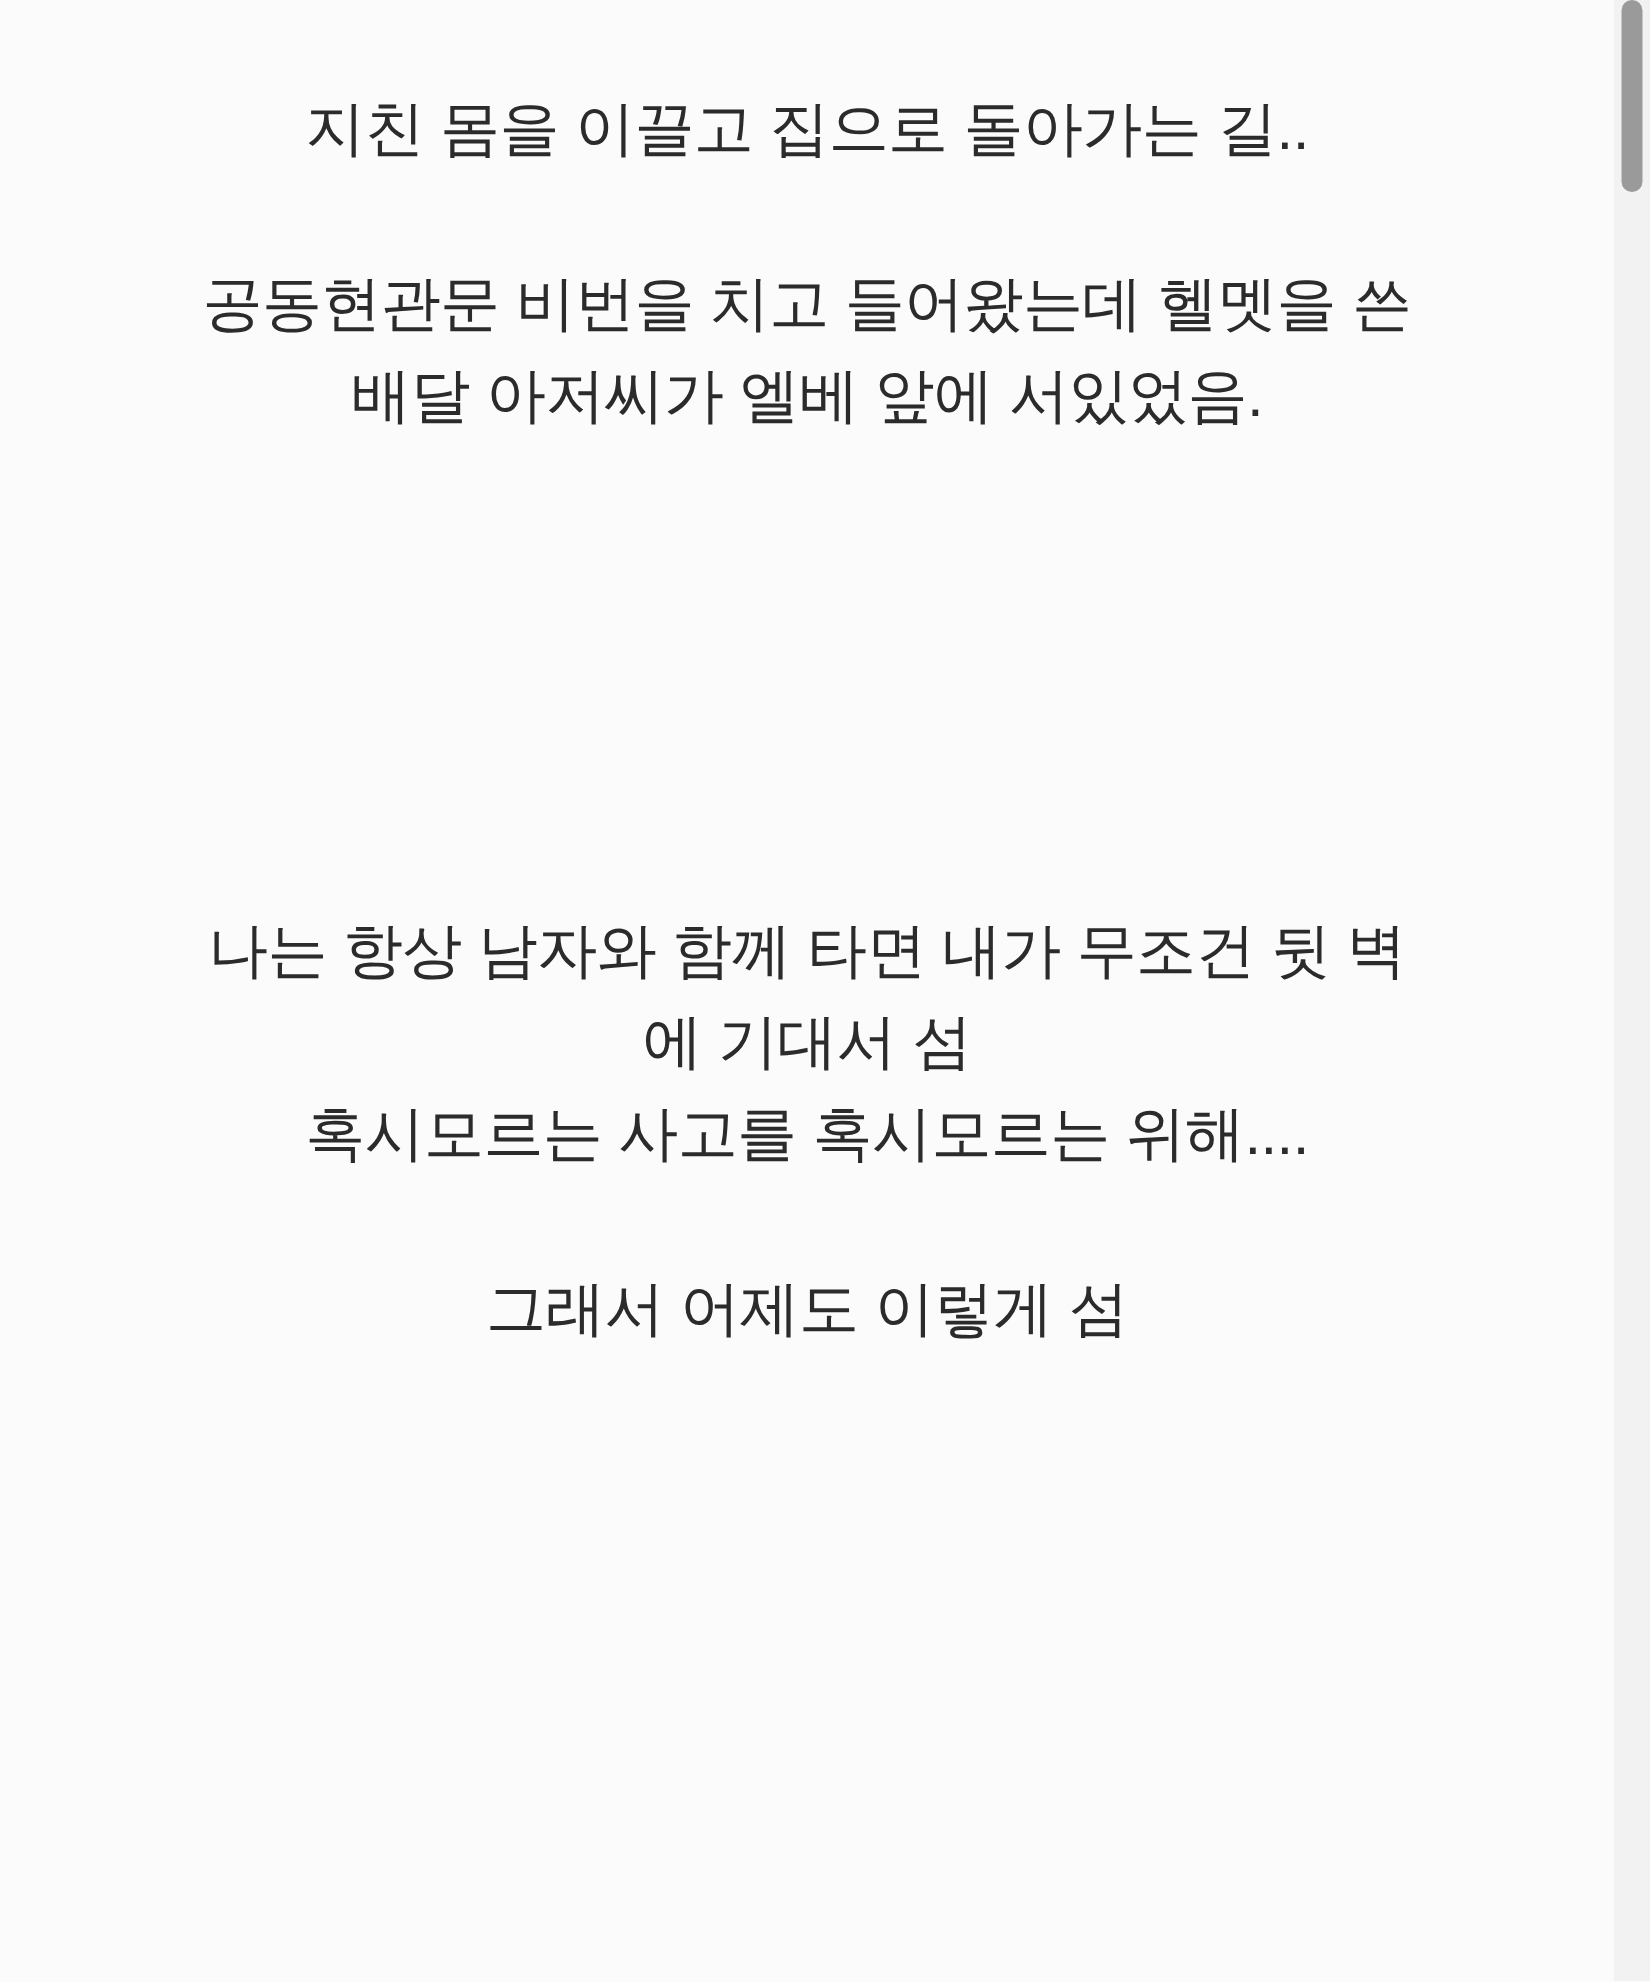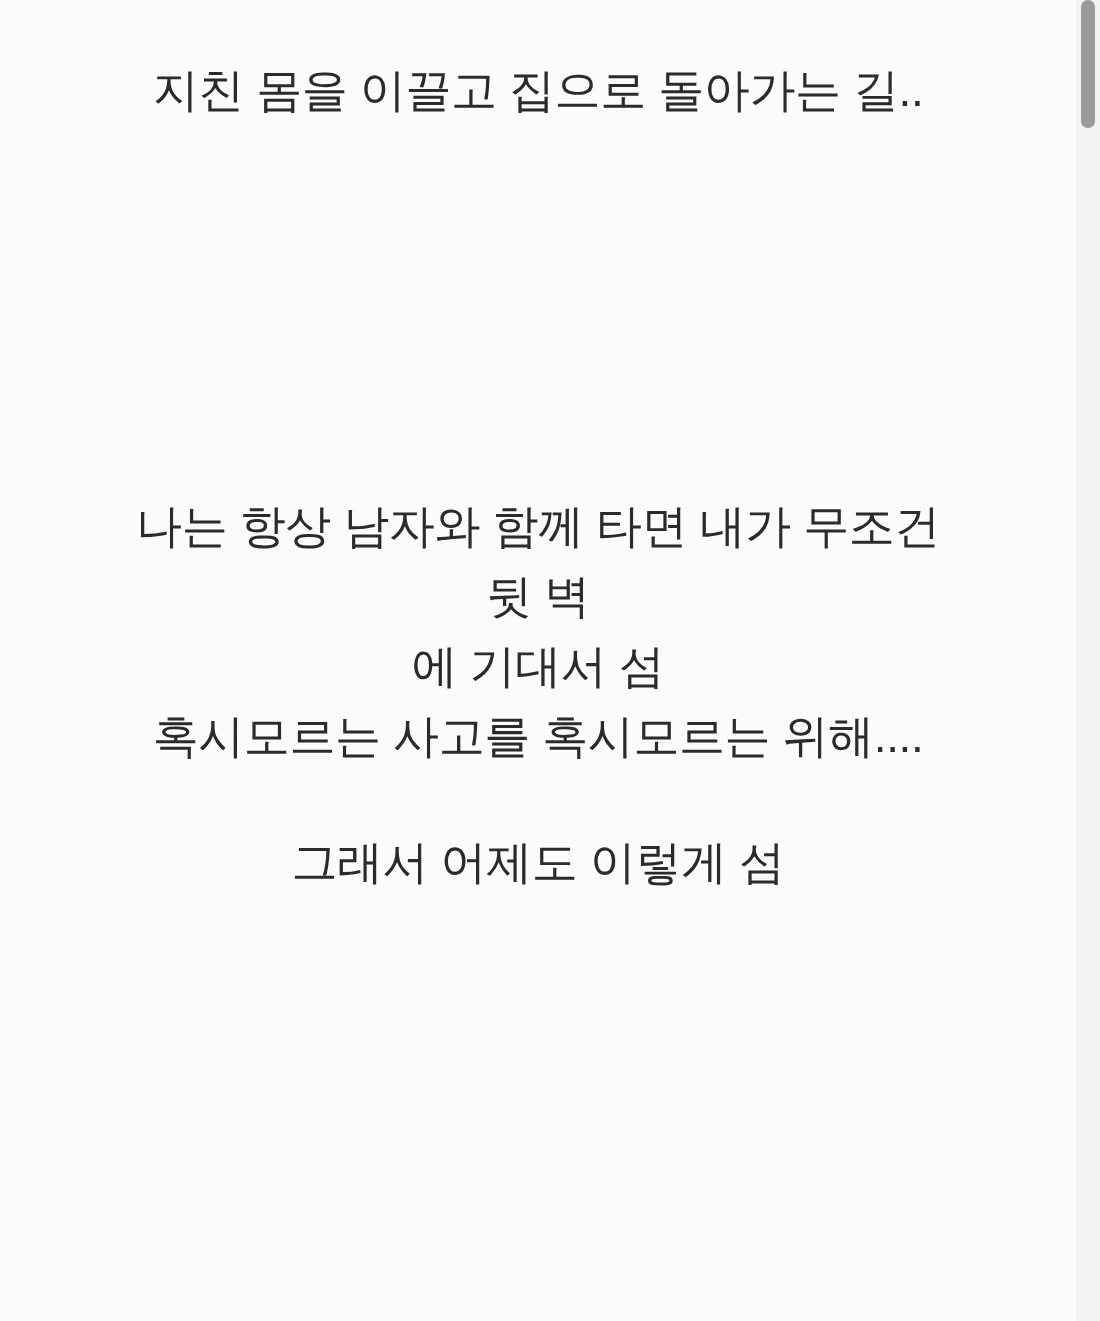--- a/index.html
+++ b/index.html
@@ -49,21 +49,21 @@
     position: absolute;
     left: 0;
     top: 0;
     width: 1076px;
     padding: 56px 132px 0 132px;
     box-sizing: border-box;
   }
 
   .para {
     color: #2b2b2b;
-    font-size: 46px;
+    font-size: 40px;
     line-height: 1.52;
     text-align: center;
     letter-spacing: -0.4px;
     white-space: pre-line;
     word-break: keep-all;
   }
 
   .gap-sm { height: 52px; }
   .gap-md { height: 56px; }
   .gap-lg { height: 126px; }
@@ -71,20 +71,22 @@
 </style>
 </head>
 <body>
 
 <div id="page">
   <div id="content">
 
     <div class="para">지친 몸을 이끌고 집으로 돌아가는 길..</div>
     <div class="gap-md"></div>
 
+    <div class="para">공동현관문 비번을 치고 들어왔는데 헬멧을 쓴
+배달 아저씨가 엘베 앞에 서있었음.</div>
     <div class="gap-sm"></div>
 
     <div class="gap-lg"></div>
 
     <div class="gap-xl"></div>
 
     <div class="para">나는 항상 남자와 함께 타면 내가 무조건 뒷 벽
 에 기대서 섬
 혹시모르는 사고를 혹시모르는 위해....</div>
     <div class="gap-md"></div>

